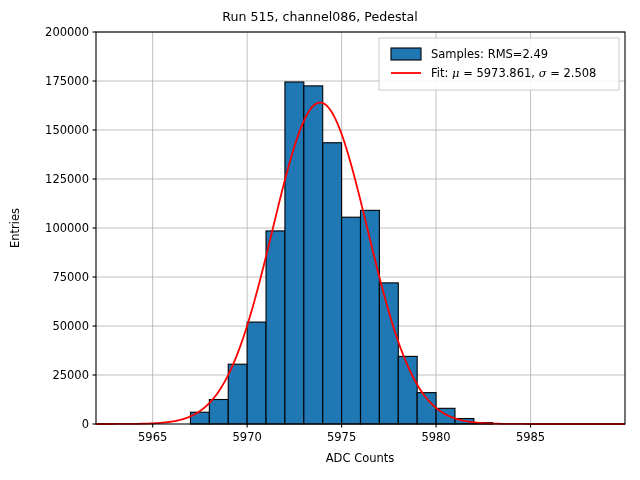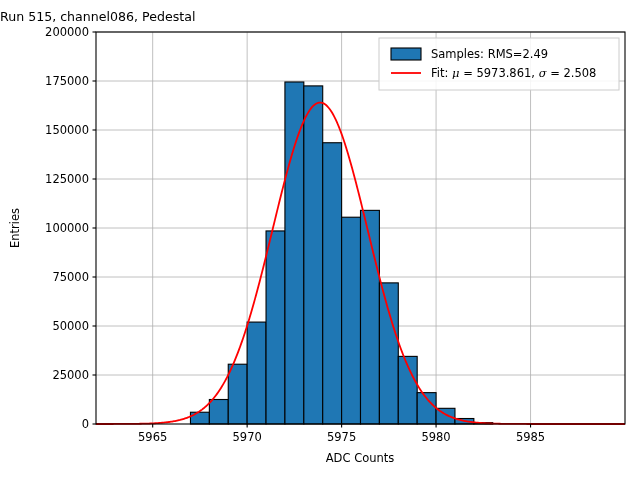--- a/index.html
+++ b/index.html
@@ -17,20 +17,21 @@
     position: relative;
     width: 640px;
     height: 480px;
     background: #ffffff;
   }
   #chart-title {
     position: absolute;
     left: 0;
     top: 9px;
     width: 640px;
+    text-align: center;
     font-size: 12.6px;
     color: #000000;
     letter-spacing: 0px;
   }
   #plot-svg {
     position: absolute;
     left: 0;
     top: 0;
   }
   .tick-label {

